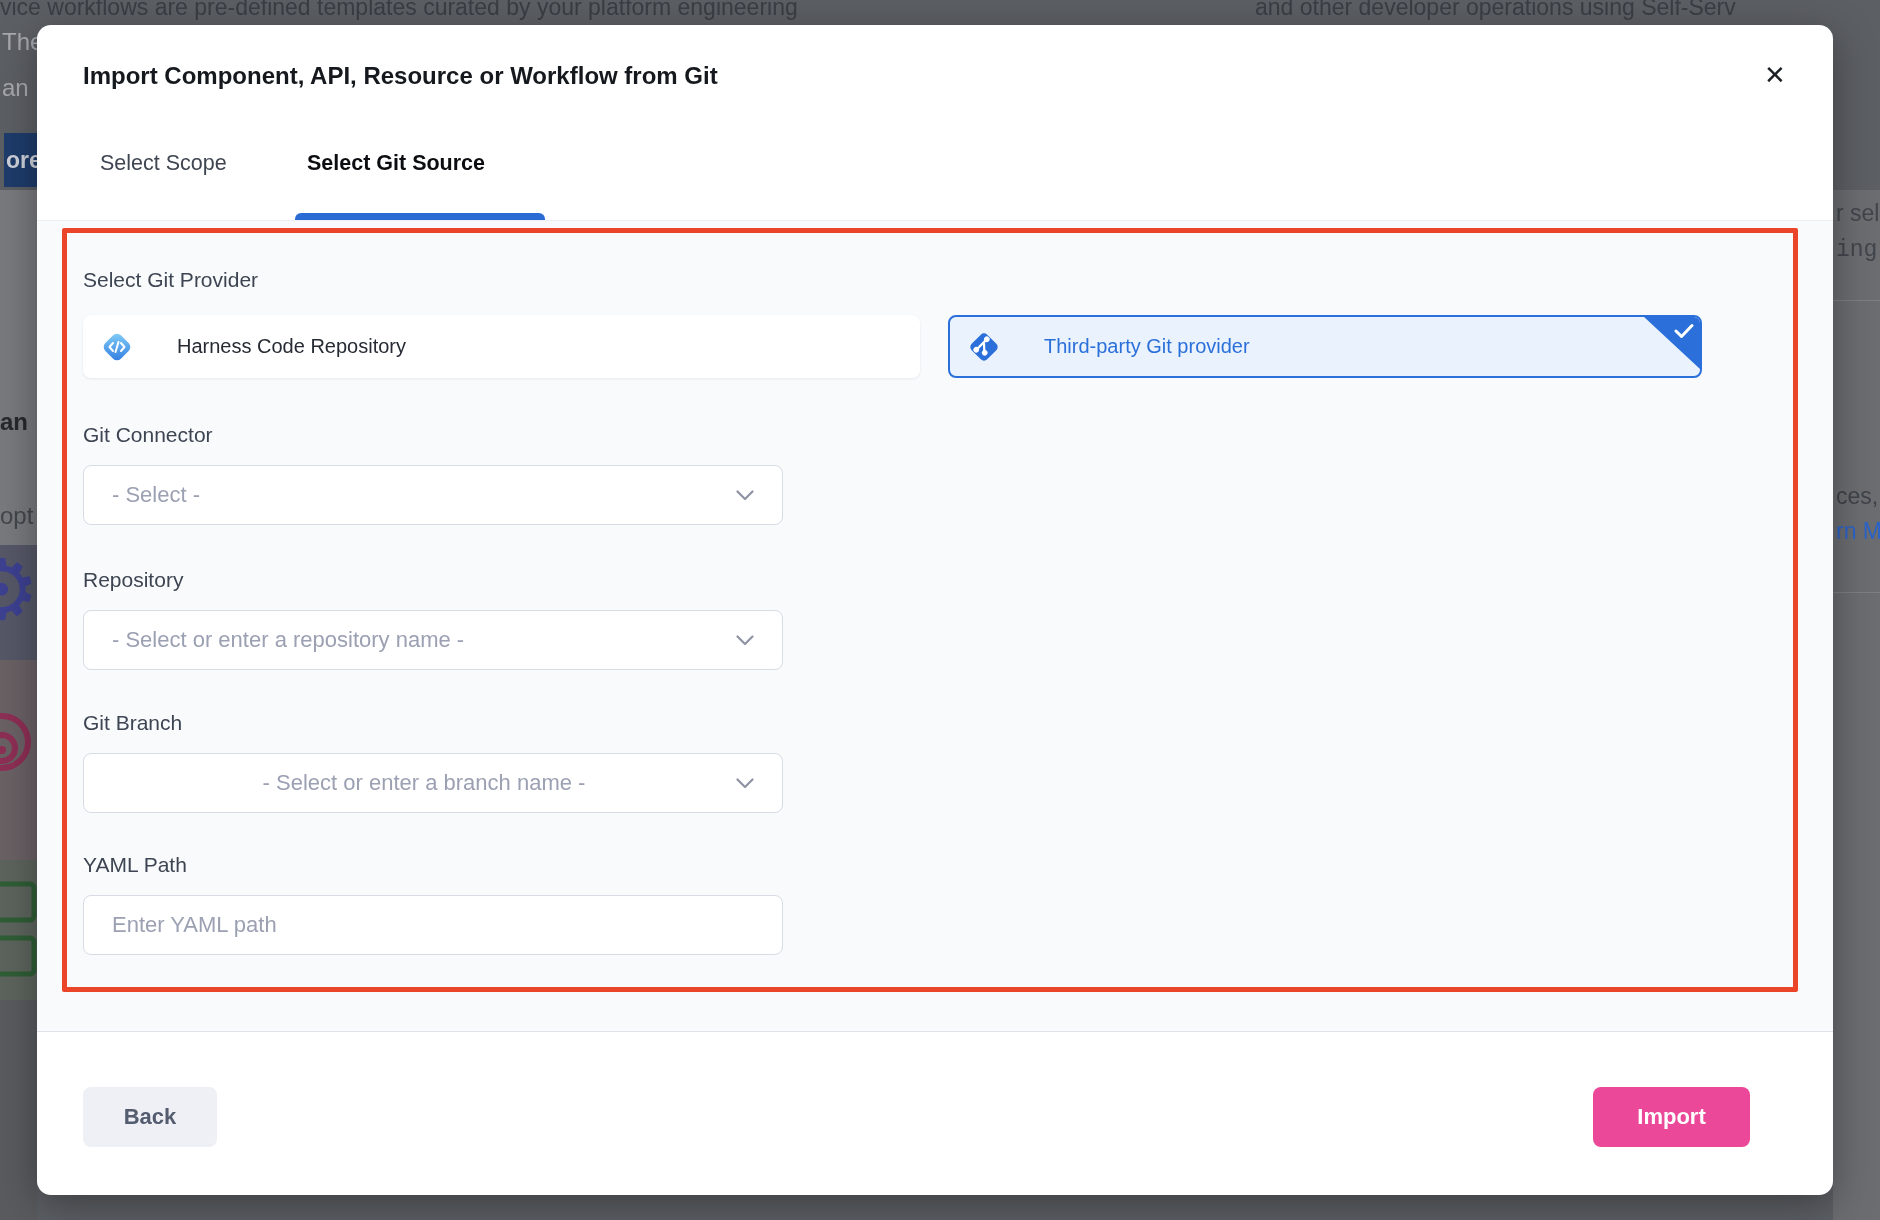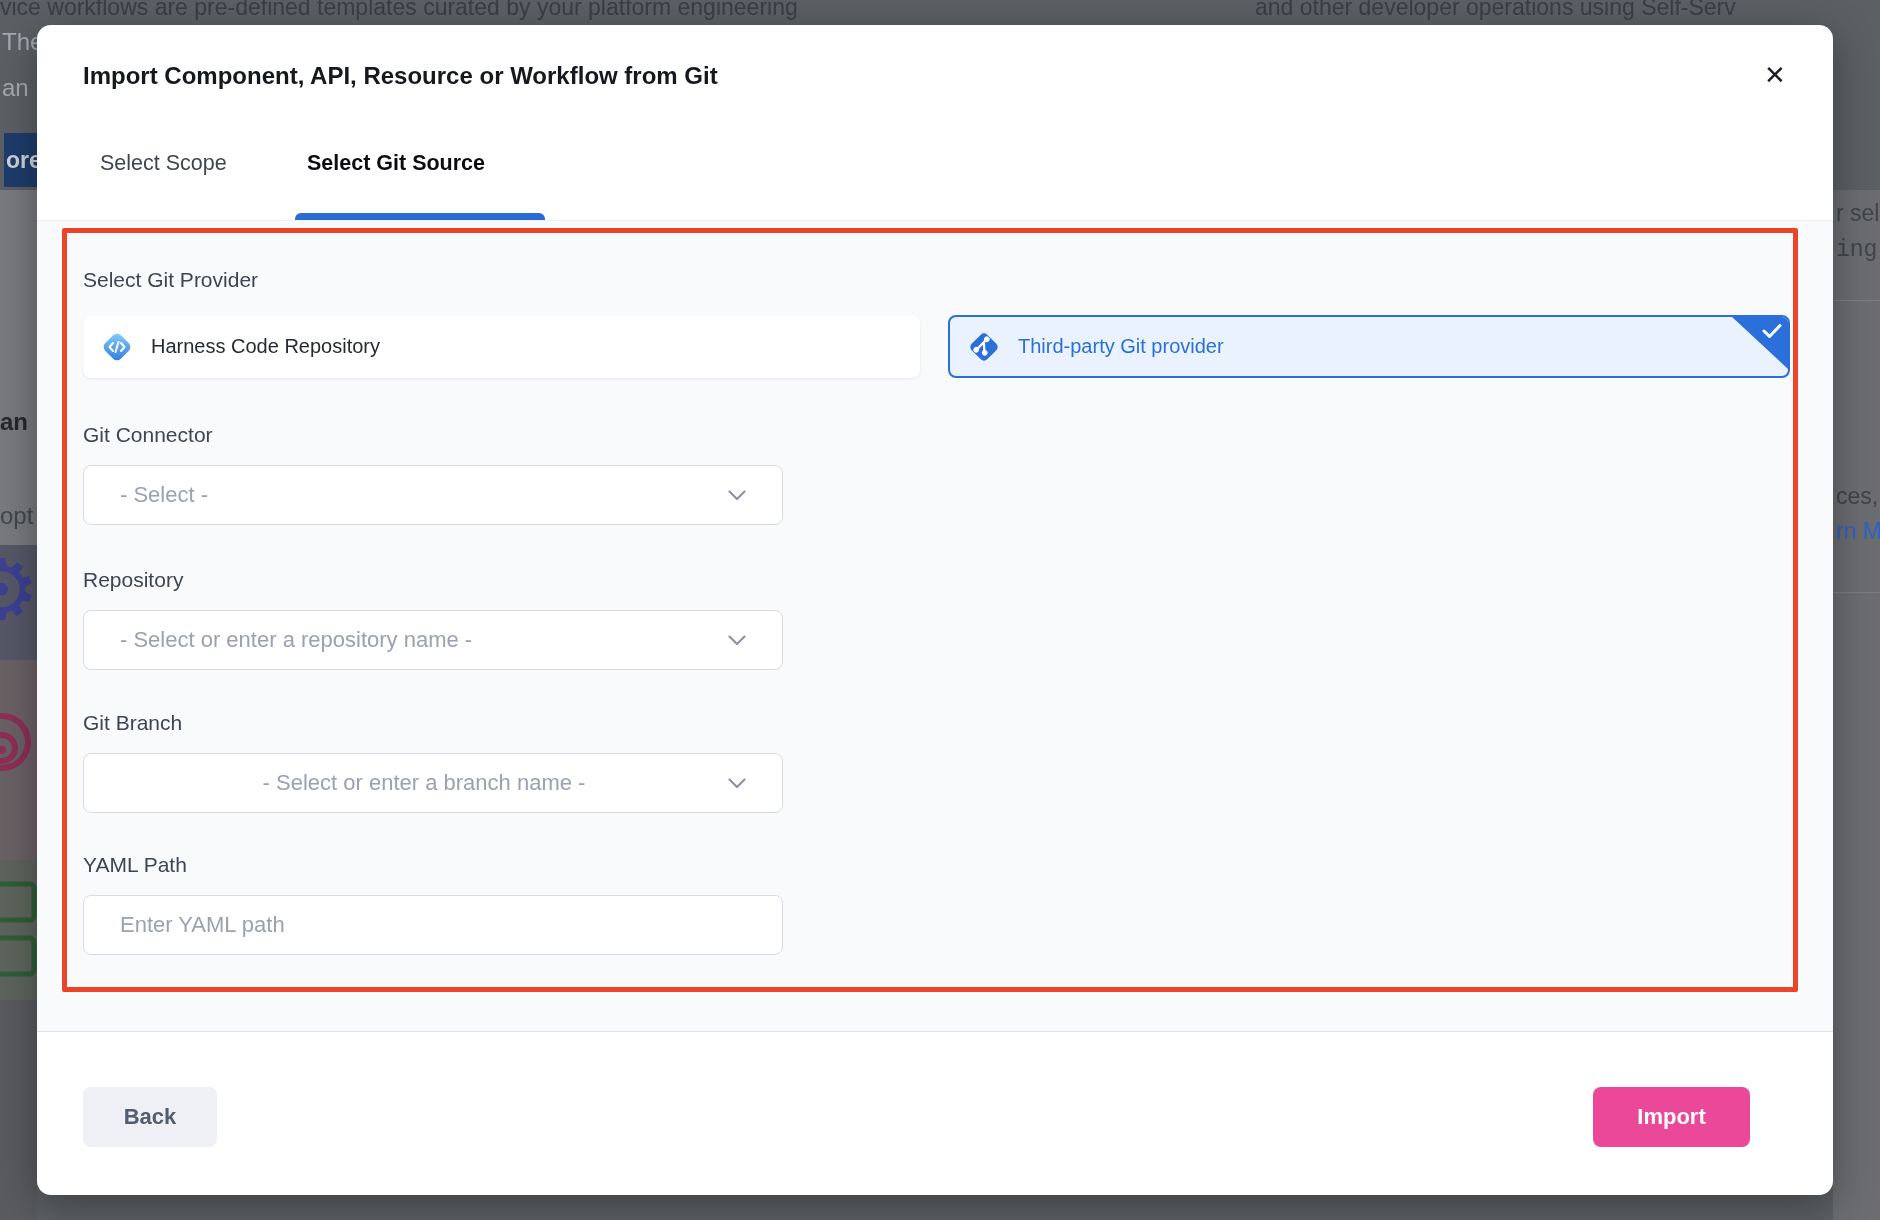--- a/index.html
+++ b/index.html
@@ -40,37 +40,38 @@
   }
   .hl-box{
     position:absolute;left:25px;top:203px;width:1736px;height:764px;
     border:5px solid #ea4529;border-radius:2px;pointer-events:none;z-index:5;
   }
   .sec-label{position:absolute;left:46px;font-size:21px;font-weight:500;color:#3d4552;}
   
   .card{
     position:absolute;top:290px;height:63px;border-radius:8px;display:flex;align-items:center;
     cursor:pointer;
+    gap:26px;
   }
   .card.plain{left:46px;width:837px;background:#ffffff;box-shadow:0 1px 3px rgba(20,30,60,.08);}
-  .card.selected{left:911px;width:842px;background:#eaf3fd;border:2px solid #2b70da;overflow:hidden;}
+  .card.selected{left:911px;width:754px;background:#eaf3fd;border:2px solid #2b70da;overflow:hidden;}
   .card .c-icon{margin-left:16px;width:36px;height:36px;flex:0 0 36px;}
   .card .c-label{margin-left:16px;font-size:20px;}
   .card.plain .c-label{color:#262b33;}
   .card.selected .c-label{color:#2b70da;}
   .corner{
     position:absolute;right:-1px;top:-1px;width:58px;height:54px;background:#2b70da;
     clip-path:polygon(0 0,100% 0,100% 100%);border-top-right-radius:8px;
   }
   .corner svg{position:absolute;right:7px;top:7px;}
   
   .dd,.txt{
     position:absolute;left:46px;width:700px;height:60px;background:#ffffff;
     border:1px solid #d8dbe3;border-radius:8px;display:flex;align-items:center;
-    padding:0 36px;cursor:pointer;
+    padding:0 28px;cursor:pointer;
   }
   .dd .ph{flex:1;font-size:22px;color:#9ba0b2;white-space:nowrap;overflow:hidden;}
   .txt{font-size:22px;color:#2a2f38;}
   .txt::placeholder{color:#9ba0b2;opacity:1;}
   
   .btn{position:absolute;top:1062px;height:60px;border:none;border-radius:8px;cursor:pointer;font-family:inherit;}
   .btn.back{left:46px;width:134px;background:#eef0f5;color:#545c70;font-size:22px;font-weight:600;}
   .btn.import{left:1556px;width:157px;background:#ec4899;color:#ffffff;font-size:22px;font-weight:700;}
 </style>
 </head>

